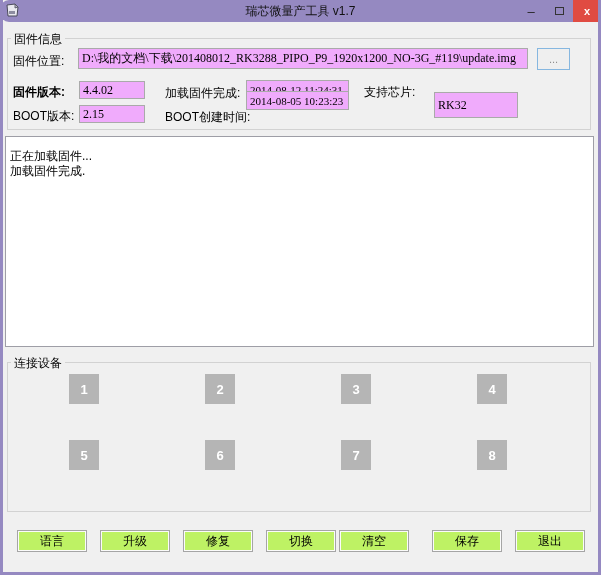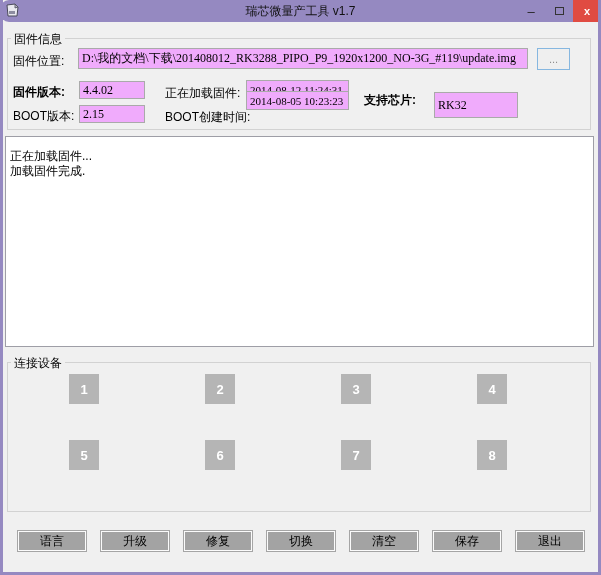--- a/index.html
+++ b/index.html
@@ -35,21 +35,21 @@
     position:absolute;left:5px;top:136px;width:589px;height:211px;
     background:#ffffff;border:1px solid #9e9ea6;padding:12px 4px;overflow:auto;
   }
   .logline{font-size:12px;line-height:15px;color:#000;white-space:pre;}
   .slot{
     position:absolute;width:30px;height:30px;background:var(--slot);
     color:#fff;font-weight:bold;font-size:13px;display:flex;align-items:center;justify-content:center;
   }
   .toolbtn{
     position:absolute;top:530px;width:70px;height:22px;
-    background:#a3a3a3;border:1px solid #a5a5a5;box-shadow:0 0 0 1px #fbfbfb inset;
+    background:#bef264;border:1px solid #a5a5a5;box-shadow:0 0 0 1px #fbfbfb inset;
     font-family:"Liberation Sans","DejaVu Sans",sans-serif;font-size:12px;color:#000;cursor:default;padding:0;
   }
 </style>
 </head>
 <body>
 
 <div class="window">
   <div class="frame"></div>
 
   <div class="titlebar">
@@ -75,24 +75,24 @@
   <div class="groupbox" style="left:7px;top:38px;width:584px;height:92px;"></div>
   <span class="grouplabel" style="left:11px;top:31px;">固件信息</span>
 
   <span class="fldlabel" style="left:13px;top:53px;">固件位置:</span>
   <input class="field" style="left: 78px; top: 48px; width: 450px; height: 21px;" readonly="" value="D:\我的文档\下载\201408012_RK3288_PIPO_P9_1920x1200_NO-3G_#119\update.img">
   <button class="browse-btn">...</button>
 
   <span class="fldlabel" style="left:13px;top:84px;font-weight:bold;">固件版本:</span>
   <input class="field" style="left: 79px; top: 81px; width: 66px; height: 18px;" readonly="" value="4.4.02">
 
-  <span class="fldlabel" style="left:165px;top:85px;">正在加载固件:</span>
+  <span class="fldlabel" style="left:165px;top:85px;">加载固件完成:</span>
   <input class="field" style="left: 246px; top: 80px; width: 103px; height: 19px; font-size: 11px;" readonly="" value="2014-08-12 11:24:31">
 
-  <span class="fldlabel" style="left:364px;top:92px;font-weight:bold;">支持芯片:</span>
+  <span class="fldlabel" style="left:364px;top:84px;">支持芯片:</span>
   <input class="field" style="left: 434px; top: 92px; width: 84px; height: 26px;" readonly="" value="RK32">
 
   <span class="fldlabel" style="left:13px;top:108px;">BOOT版本:</span>
   <input class="field" style="left: 79px; top: 105px; width: 66px; height: 18px;" readonly="" value="2.15">
 
   <span class="fldlabel" style="left:165px;top:109px;">BOOT创建时间:</span>
   <input class="field" style="left: 246px; top: 91px; width: 103px; height: 19px; font-size: 11px;" readonly="" value="2014-08-05 10:23:23">
 
   <div class="logarea">
     <div class="logline">正在加载固件...</div>
@@ -108,16 +108,16 @@
   <div class="slot" style="left:477px;top:374px;">4</div>
   <div class="slot" style="left:69px;top:440px;">5</div>
   <div class="slot" style="left:205px;top:440px;">6</div>
   <div class="slot" style="left:341px;top:440px;">7</div>
   <div class="slot" style="left:477px;top:440px;">8</div>
 
   <button class="toolbtn" style="left:17px;">语言</button>
   <button class="toolbtn" style="left:100px;">升级</button>
   <button class="toolbtn" style="left:183px;">修复</button>
   <button class="toolbtn" style="left:266px;">切换</button>
-  <button class="toolbtn" style="left:349px;font-family:Liberation Serif, serif;">清空</button>
+  <button class="toolbtn" style="left:339px;font-family:Liberation Serif, serif;">清空</button>
   <button class="toolbtn" style="left:432px;">保存</button>
   <button class="toolbtn" style="left:515px;">退出</button>
 </div>
 
 </body></html>

